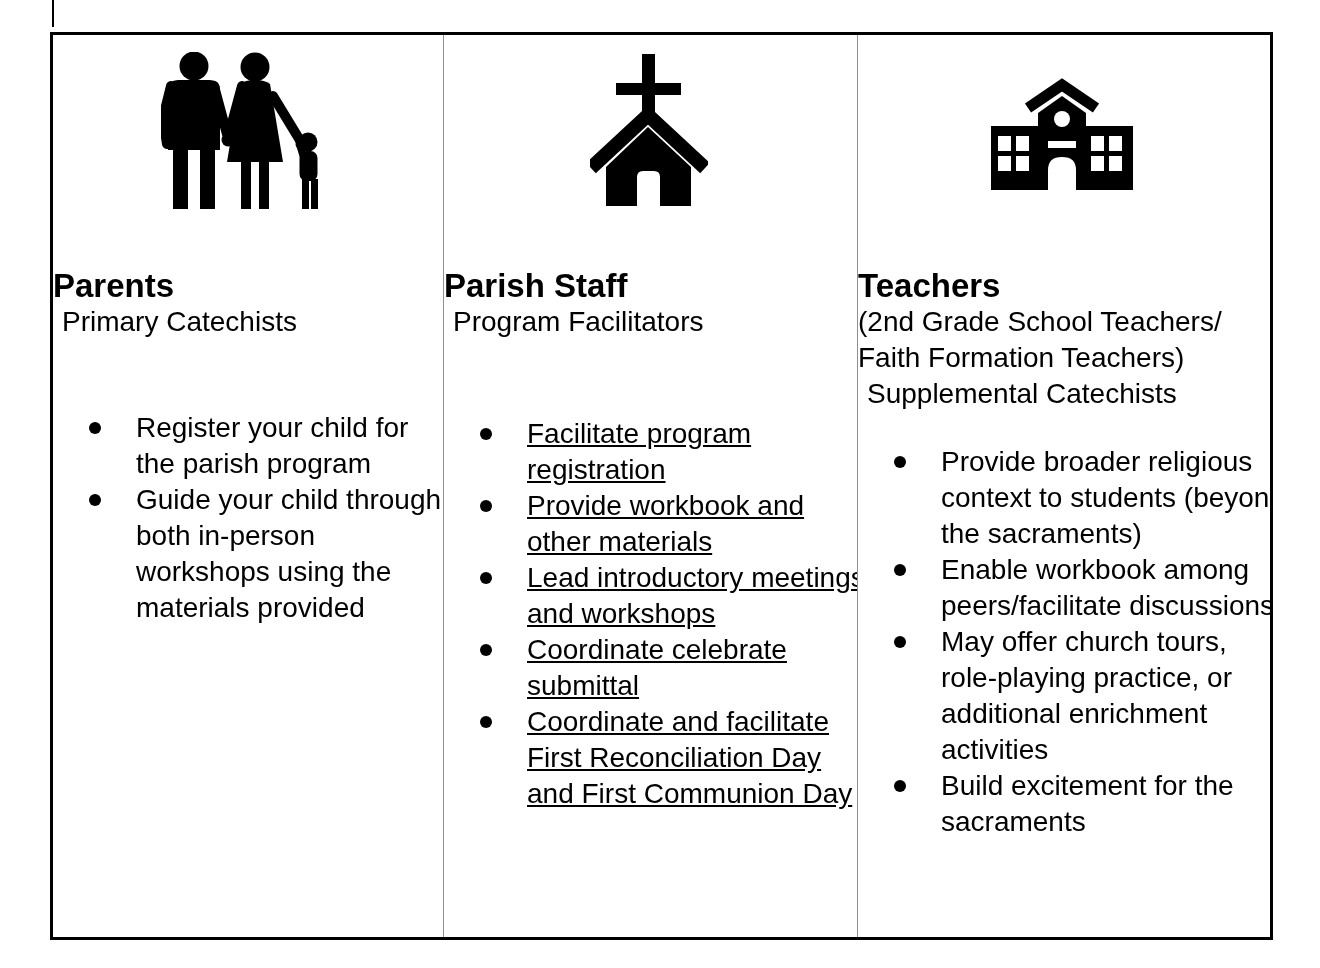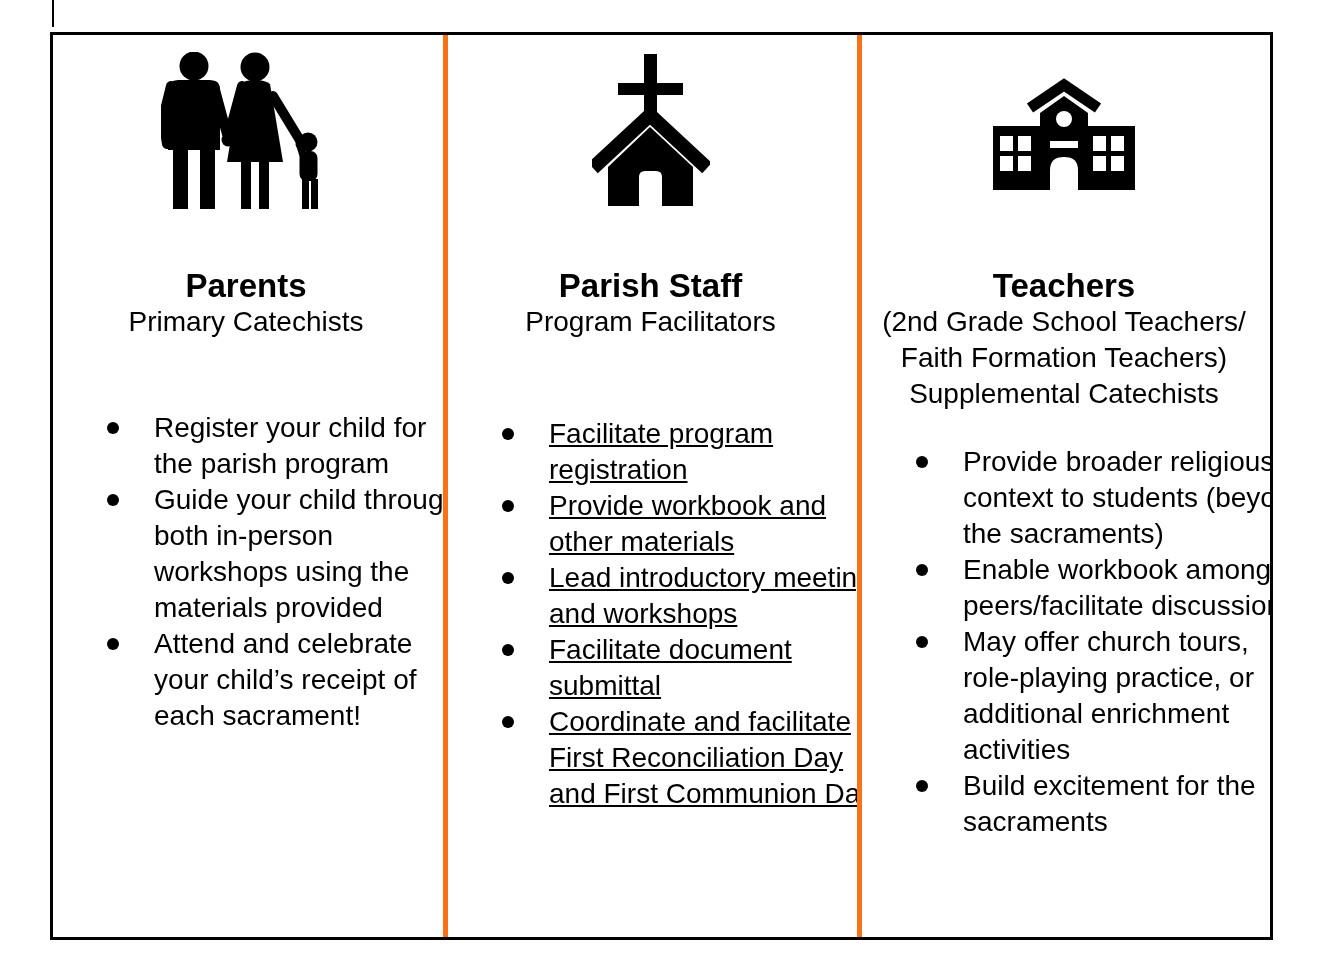--- a/index.html
+++ b/index.html
@@ -37,50 +37,51 @@
     display: grid;
     grid-template-columns: 390px 414px 1fr;
     background: #ffffff;
   }
   .cell {
     box-sizing: border-box;
     overflow: hidden;
     padding: 0 4px 0 0;
   }
   .cell + .cell {
-    border-left: 5px solid #f97316;
+    border-left: 1px solid #f97316;
   }
   .icon-area {
     height: 190px;
     display: flex;
     align-items: center;
     justify-content: center;
   }
   .hdr {
     margin-top: 43px;
-    text-align: center;
+    text-align: left;
     line-height: 36px;
   }
   .title {
     font-size: 33px;
     font-weight: bold;
   }
   .title-note {
     font-size: 28px;
     font-weight: normal;
     white-space: pre-line;
   }
   .subtitle {
     font-size: 28px;
     font-weight: normal;
+    padding-left: 9px;
   }
   ul.bullets {
     list-style: none;
     margin: 0;
-    padding: 0 0 0 54px;
+    padding: 0 0 0 36px;
     font-size: 28px;
     line-height: 36px;
   }
   ul.bullets li {
     position: relative;
     padding-left: 47px;
     white-space: pre;
   }
   ul.bullets li::before {
     content: "";
@@ -137,23 +138,20 @@
         <div class="title">Parents</div>
         <div class="subtitle">Primary Catechists</div>
       </div>
       <ul class="bullets">
           <li>Register your child for
 the parish program</li>
           <li>Guide your child through
 both in-person
 workshops using the
 materials provided</li>
-          <li>Attend and celebrate
-your child’s receipt of
-each sacrament!</li>
         </ul>
     </div>
 
     <div class="cell c2">
       <div class="icon-area">
         <svg class="icon-svg" width="118" height="152" viewBox="0 0 118 152" xmlns="http://www.w3.org/2000/svg">
           <g fill="#000000" stroke="none">
             <rect x="52" y="0" width="13" height="66"></rect>
             <rect x="26" y="29" width="65" height="12"></rect>
             <path d="M58,73 L101,113 L101,152 L16,152 L16,113 Z"></path>
@@ -166,21 +164,21 @@
         <div class="title">Parish Staff</div>
         <div class="subtitle">Program Facilitators</div>
       </div>
       <ul class="bullets">
           <li>Facilitate program
 registration</li>
           <li>Provide workbook and
 other materials</li>
           <li>Lead introductory meetings
 and workshops</li>
-          <li>Facilitate document
+          <li>Coordinate celebrate
 submittal</li>
           <li>Coordinate and facilitate
 First Reconciliation Day
 and First Communion Day</li>
         </ul>
     </div>
 
     <div class="cell c3">
       <div class="icon-area">
         <svg class="icon-svg" width="142" height="125" viewBox="0 0 142 125" xmlns="http://www.w3.org/2000/svg">

